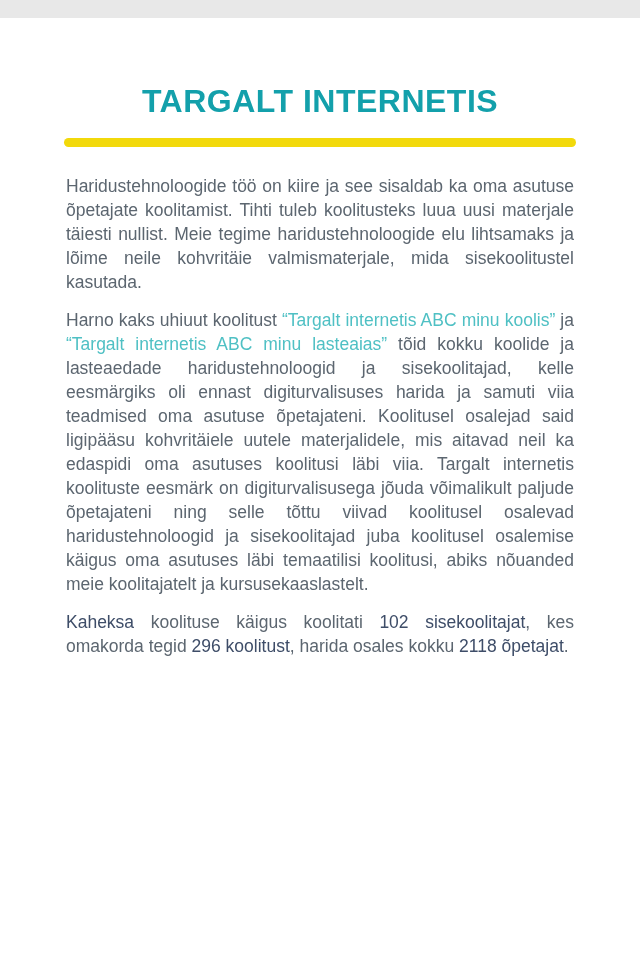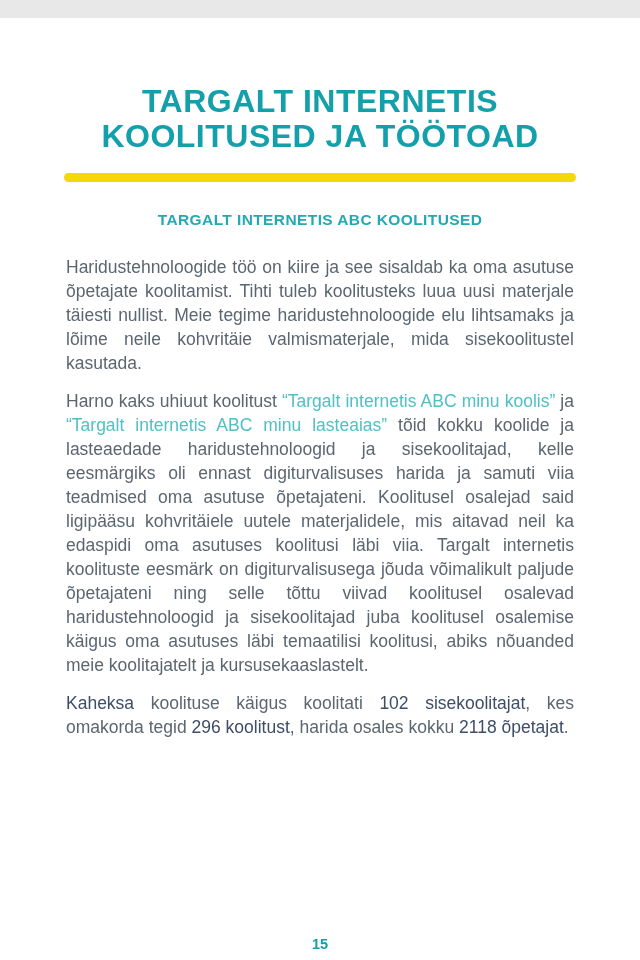--- a/index.html
+++ b/index.html
@@ -79,34 +79,31 @@
     font-weight: bold;
   }
 </style>
 </head>
 <body>
 
 <div class="page">
 
   <h1 class="title">
       <span class="tline">TARGALT INTERNETIS</span>
-      <span class="tline">KOOLITUSED JA TÖÖTOAD</span>
     </h1>
 
   <div class="divider"></div>
 
   <h2 class="subtitle">
-      <span class="sline">TARGALT INTERNETIS ABC KOOLITUSED</span>
     </h2>
 
   <div class="body-text">
 
     <p>Haridustehnoloogide töö on kiire ja see sisaldab ka oma asutuse õpetajate koolitamist. Tihti tuleb koolitusteks luua uusi materjale täiesti nullist. Meie tegime haridustehnoloogide elu lihtsamaks ja lõime neile kohvritäie valmismaterjale, mida sisekoolitustel kasutada.</p>
 
     <p><span>Harno kaks uhiuut koolitust </span><a class="link">“Targalt internetis ABC minu koolis”</a><span> ja </span><a class="link">“Targalt internetis ABC minu lasteaias”</a><span> tõid kokku koolide ja lasteaedade haridustehnoloogid ja sisekoolitajad, kelle eesmärgiks oli ennast digiturvalisuses harida ja samuti viia teadmised oma asutuse õpetajateni. Koolitusel osalejad said ligipääsu kohvritäiele uutele materjalidele, mis aitavad neil ka edaspidi oma asutuses koolitusi läbi viia. Targalt internetis koolituste eesmärk on digiturvalisusega jõuda võimalikult paljude õpetajateni ning selle tõttu viivad koolitusel osalevad haridustehnoloogid ja sisekoolitajad juba koolitusel osalemise käigus oma asutuses läbi temaatilisi koolitusi, abiks nõuanded meie koolitajatelt ja kursusekaaslastelt.</span></p>
 
     <p><span class="bold-stat">Kaheksa</span><span> koolituse käigus koolitati </span><span class="bold-stat">102 sisekoolitajat</span><span>, kes omakorda tegid </span><span class="bold-stat">296 koolitust</span><span>, harida osales kokku </span><span class="bold-stat">2118 õpetajat</span><span>.</span></p>
 
   </div>
 
-  <div class="pagenum">15</div>
 
 </div>
 
 </body></html>

